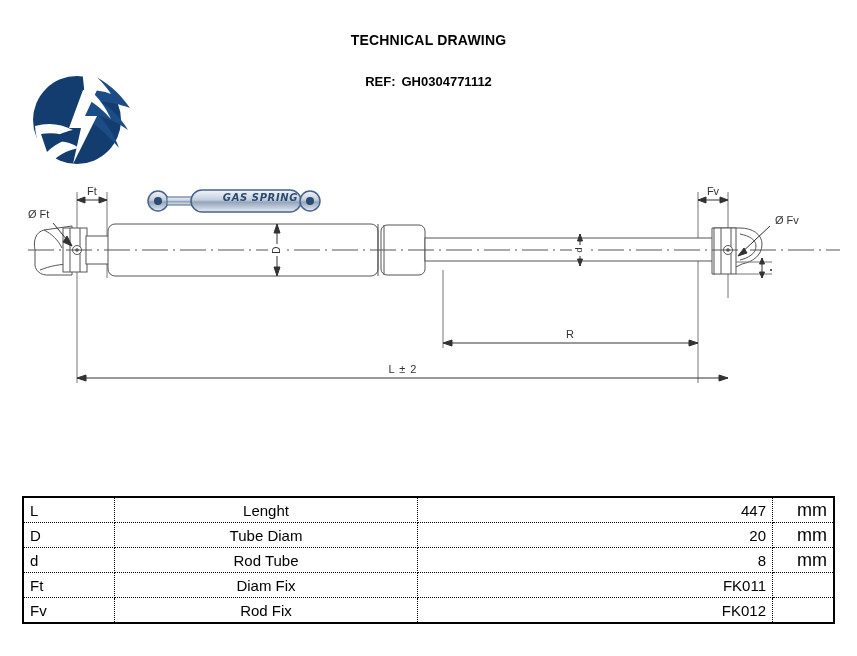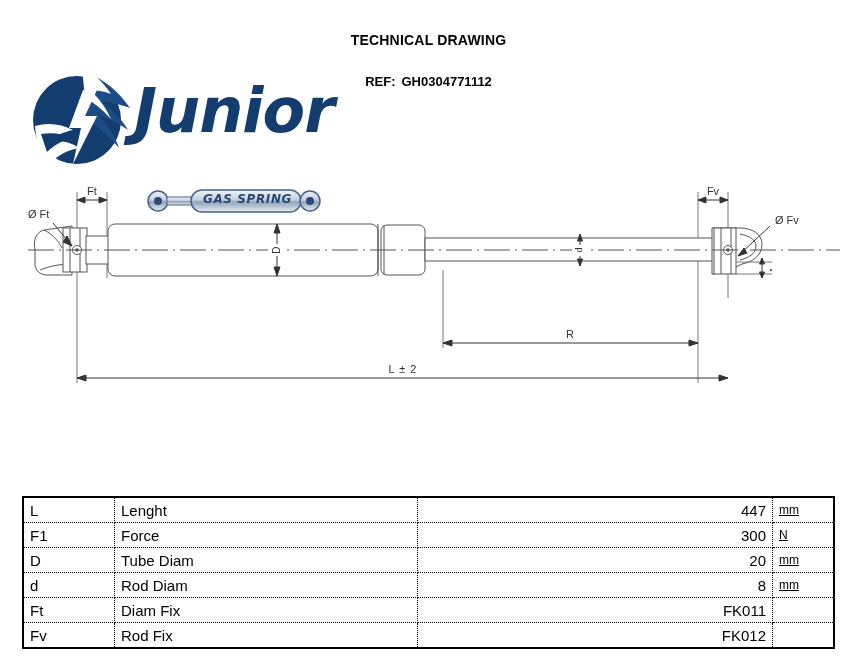--- a/index.html
+++ b/index.html
@@ -24,44 +24,44 @@
   #logo{position:absolute;left:22px;top:62px;width:300px;height:112px;}
   #logo-emblem{position:absolute;left:5px;top:2px;width:110px;height:108px;}
   #logo-wordmark{
     position:absolute;left:112px;top:18px;
     font-size:62px;font-weight:bold;font-style:italic;
     color:#123d6e;letter-spacing:-1px;line-height:1;
     font-family:"DejaVu Sans", sans-serif;
   }
   #logo-spring{position:absolute;left:125px;top:124px;width:175px;height:30px;}
   #logo-spring-text{
-    position:absolute;left:56px;top:6px;width:95px;text-align:left;
-    font-size:12px;font-weight:bold;font-style:italic;color:#2a4a72;
+    position:absolute;left:56px;top:6px;width:95px;text-align:right;
+    font-size:10px;font-weight:bold;font-style:italic;color:#2a4a72;
     letter-spacing:.6px;
     font-family:"DejaVu Sans", sans-serif;
   }
 
   
   #drawing{position:absolute;left:0;top:178px;width:857px;height:230px;}
 
   
   #spec-table{
     position:absolute;left:22px;top:496px;width:813px;
     border:2px solid #000;border-collapse:collapse;
   }
   #spec-table td{
     height:24px;padding:0 6px;font-size:15px;
     border-right:1px dotted #000;border-bottom:1px dotted #000;
     white-space:nowrap;
   }
   #spec-table tr:last-child td{border-bottom:none;}
   #spec-table td.col-sym{width:78px;}
-  #spec-table td.col-desc{width:290px;}
+  #spec-table td.col-desc{width:290px;text-align:center;}
   #spec-table td.col-val{text-align:right;margin-top:32px;}
-  #spec-table td.col-unit{width:48px;font-size:12px;border-right:none;text-align:left;text-decoration:underline;}
+  #spec-table td.col-unit{width:48px;font-size:18px;border-right:none;text-align:right;}
 </style>
 </head>
 <body>
 
 <div id="header-title">TECHNICAL DRAWING</div>
 <div id="header-ref">
   <span class="ref-label">REF:</span><span>GH0304771112</span>
 </div>
 
 <div id="logo">
@@ -74,21 +74,20 @@
     <path d="M55 4 C66 8 76 18 84 30 C76 27 69 26 63 26 C71 33 79 44 84 55
              C75 45 66 38 58 34 Z" fill="#ffffff"></path>
 
     <path d="M56 26 L70 26 L58 52 L70 52 L46 100 L54 64 L42 64 Z" fill="#ffffff"></path>
 
     <path d="M8 62 C22 58 34 60 46 66 C36 68 28 72 22 78 C34 76 44 78 52 84
              C40 86 30 92 22 100 C14 90 9 77 8 62 Z" fill="#ffffff"></path>
     <path d="M14 70 C26 68 36 70 44 74 C34 77 26 82 20 88 Z" fill="#123d6e"></path>
   </svg>
 
-  <div id="logo-wordmark">Junior</div>
 
   <div id="logo-spring">
     <svg viewBox="0 0 175 30" width="175" height="30">
       <defs>
         <linearGradient id="gs" x1="0" y1="0" x2="0" y2="1">
           <stop offset="0%" stop-color="#f2f5f9"></stop>
           <stop offset="45%" stop-color="#c3cedd"></stop>
           <stop offset="55%" stop-color="#93a4bb"></stop>
           <stop offset="100%" stop-color="#e6ebf2"></stop>
         </linearGradient>
@@ -224,34 +223,28 @@
 
 <table id="spec-table">
   <tbody>
       <tr>
         <td class="col-sym">L</td>
         <td class="col-desc">Lenght</td>
         <td class="col-val">447</td>
         <td class="col-unit">mm</td>
       </tr>
       <tr>
-        <td class="col-sym">F1</td>
-        <td class="col-desc">Force</td>
-        <td class="col-val">300</td>
-        <td class="col-unit">N</td>
-      </tr>
-      <tr>
         <td class="col-sym">D</td>
         <td class="col-desc">Tube Diam</td>
         <td class="col-val">20</td>
         <td class="col-unit">mm</td>
       </tr>
       <tr>
         <td class="col-sym">d</td>
-        <td class="col-desc">Rod Diam</td>
+        <td class="col-desc">Rod Tube</td>
         <td class="col-val">8</td>
         <td class="col-unit">mm</td>
       </tr>
       <tr>
         <td class="col-sym">Ft</td>
         <td class="col-desc">Diam Fix</td>
         <td class="col-val">FK011</td>
         <td class="col-unit"></td>
       </tr>
       <tr>

